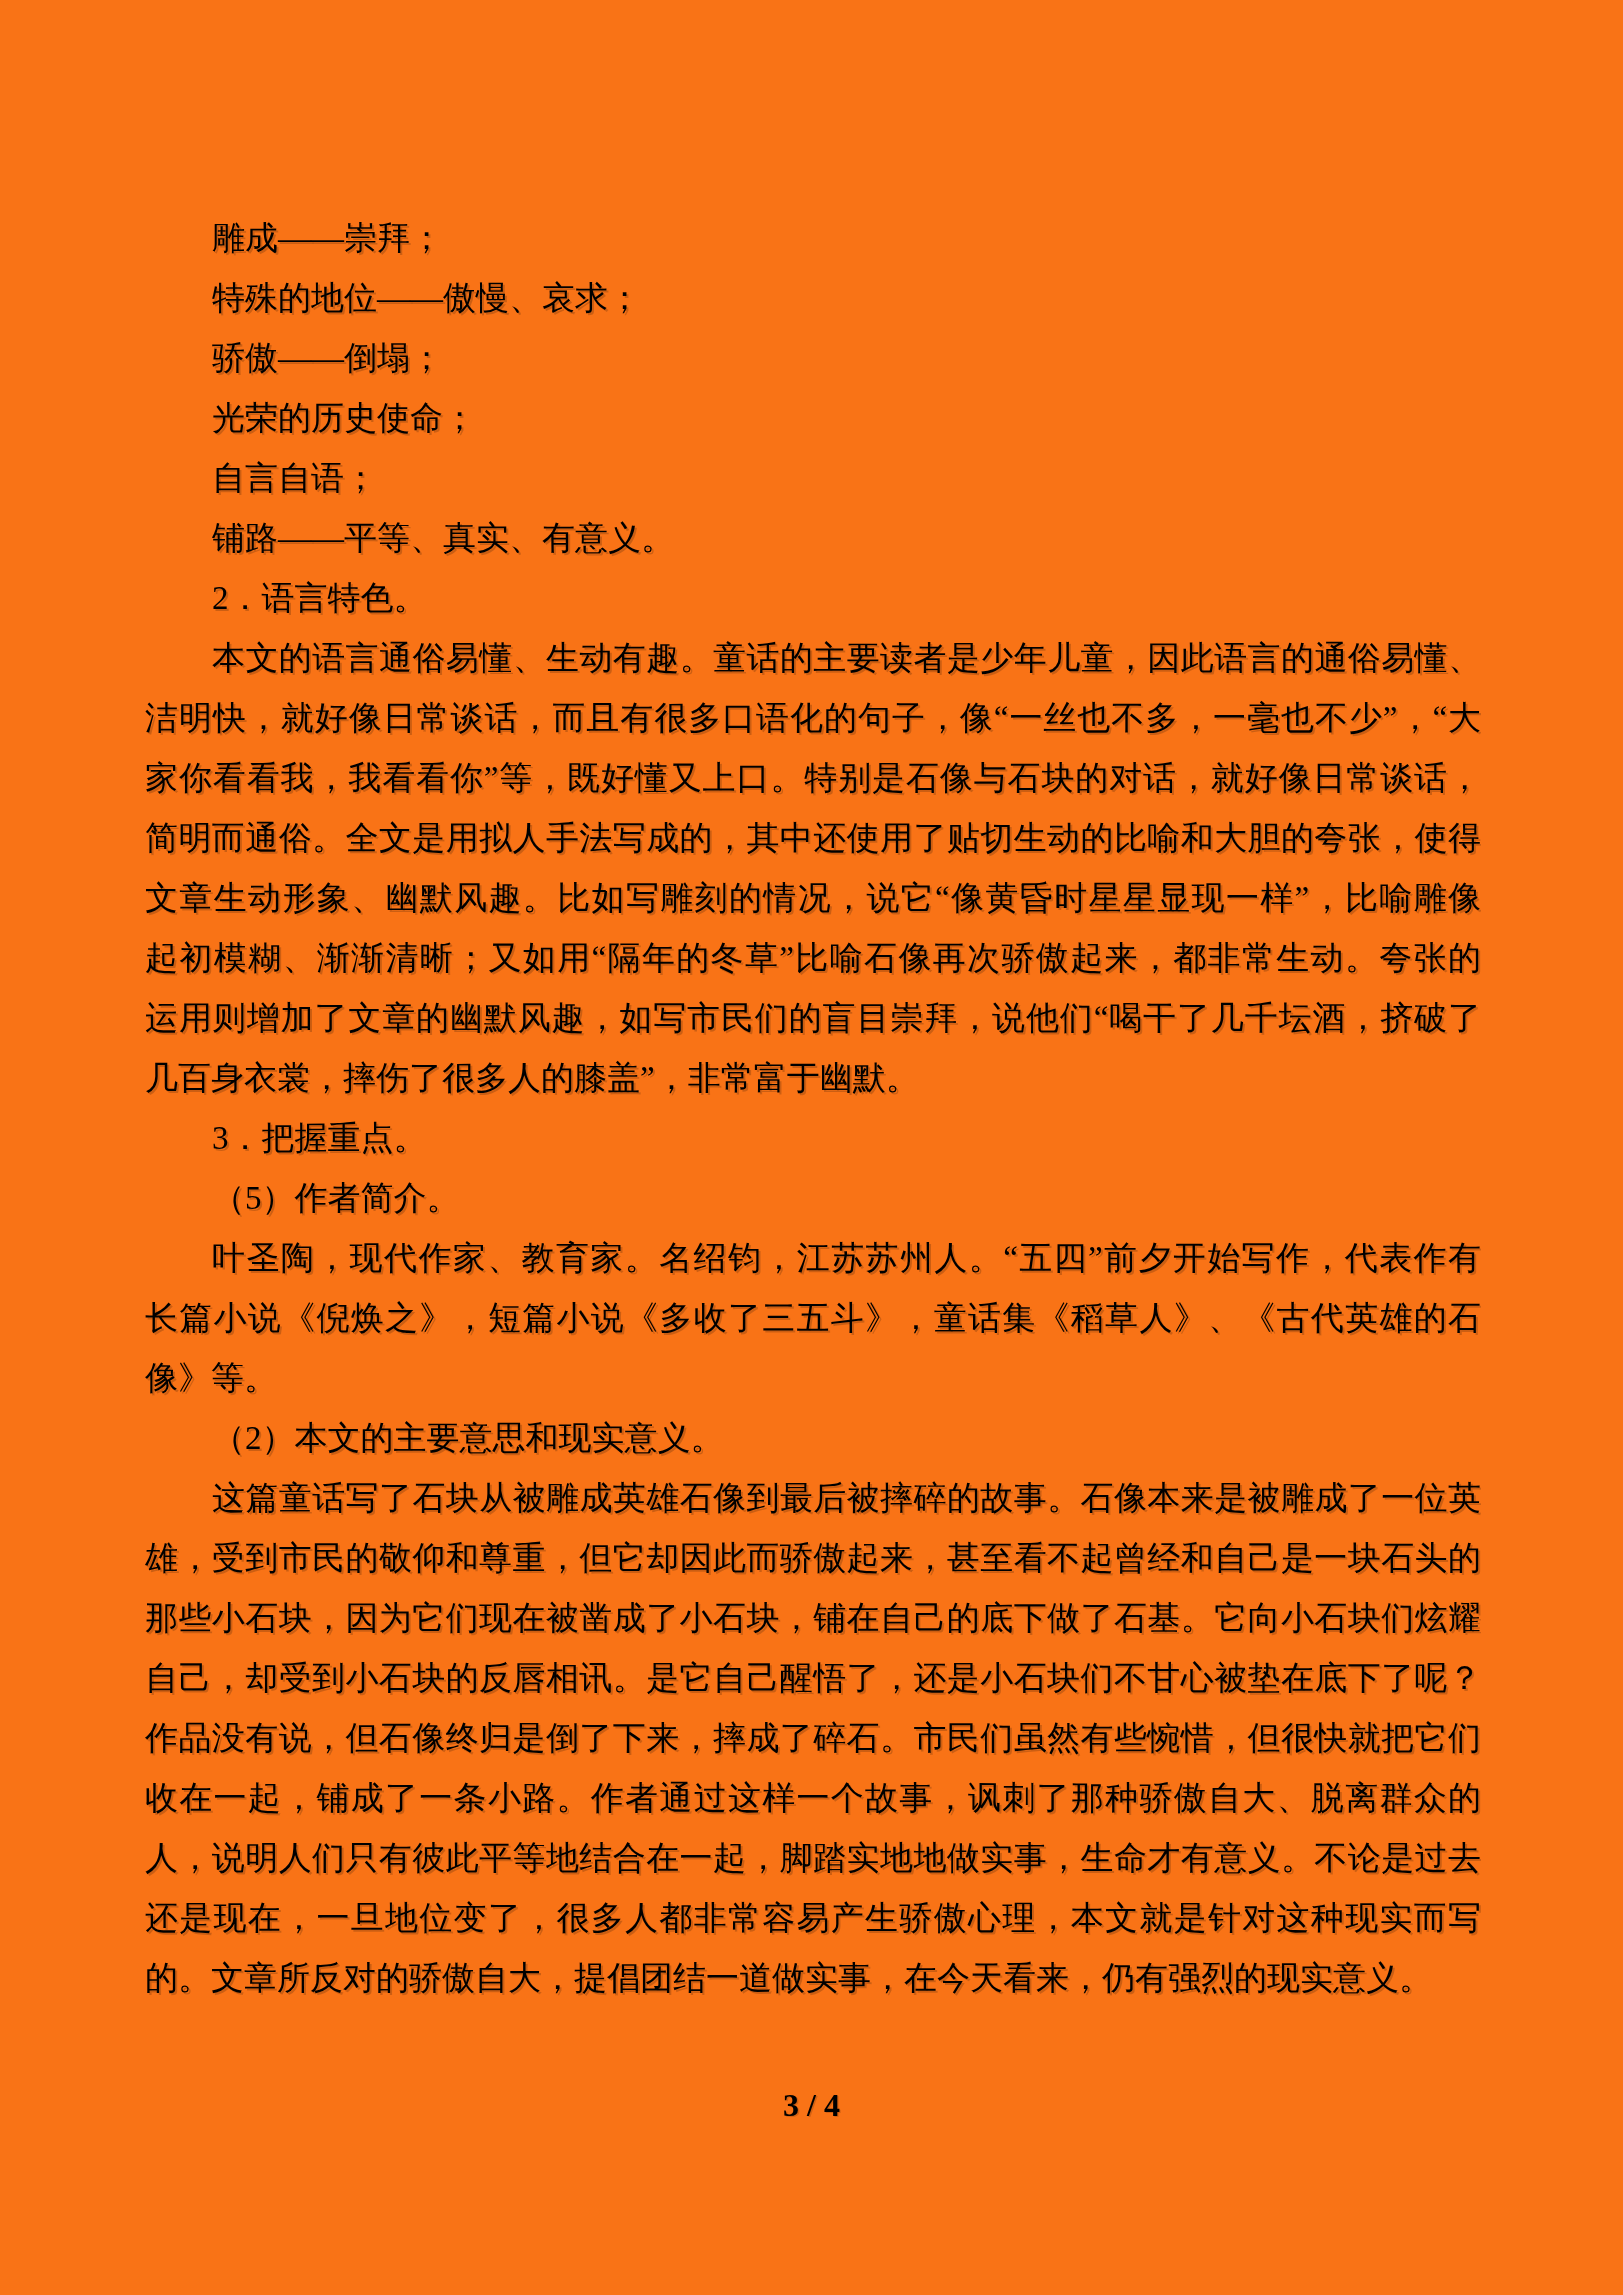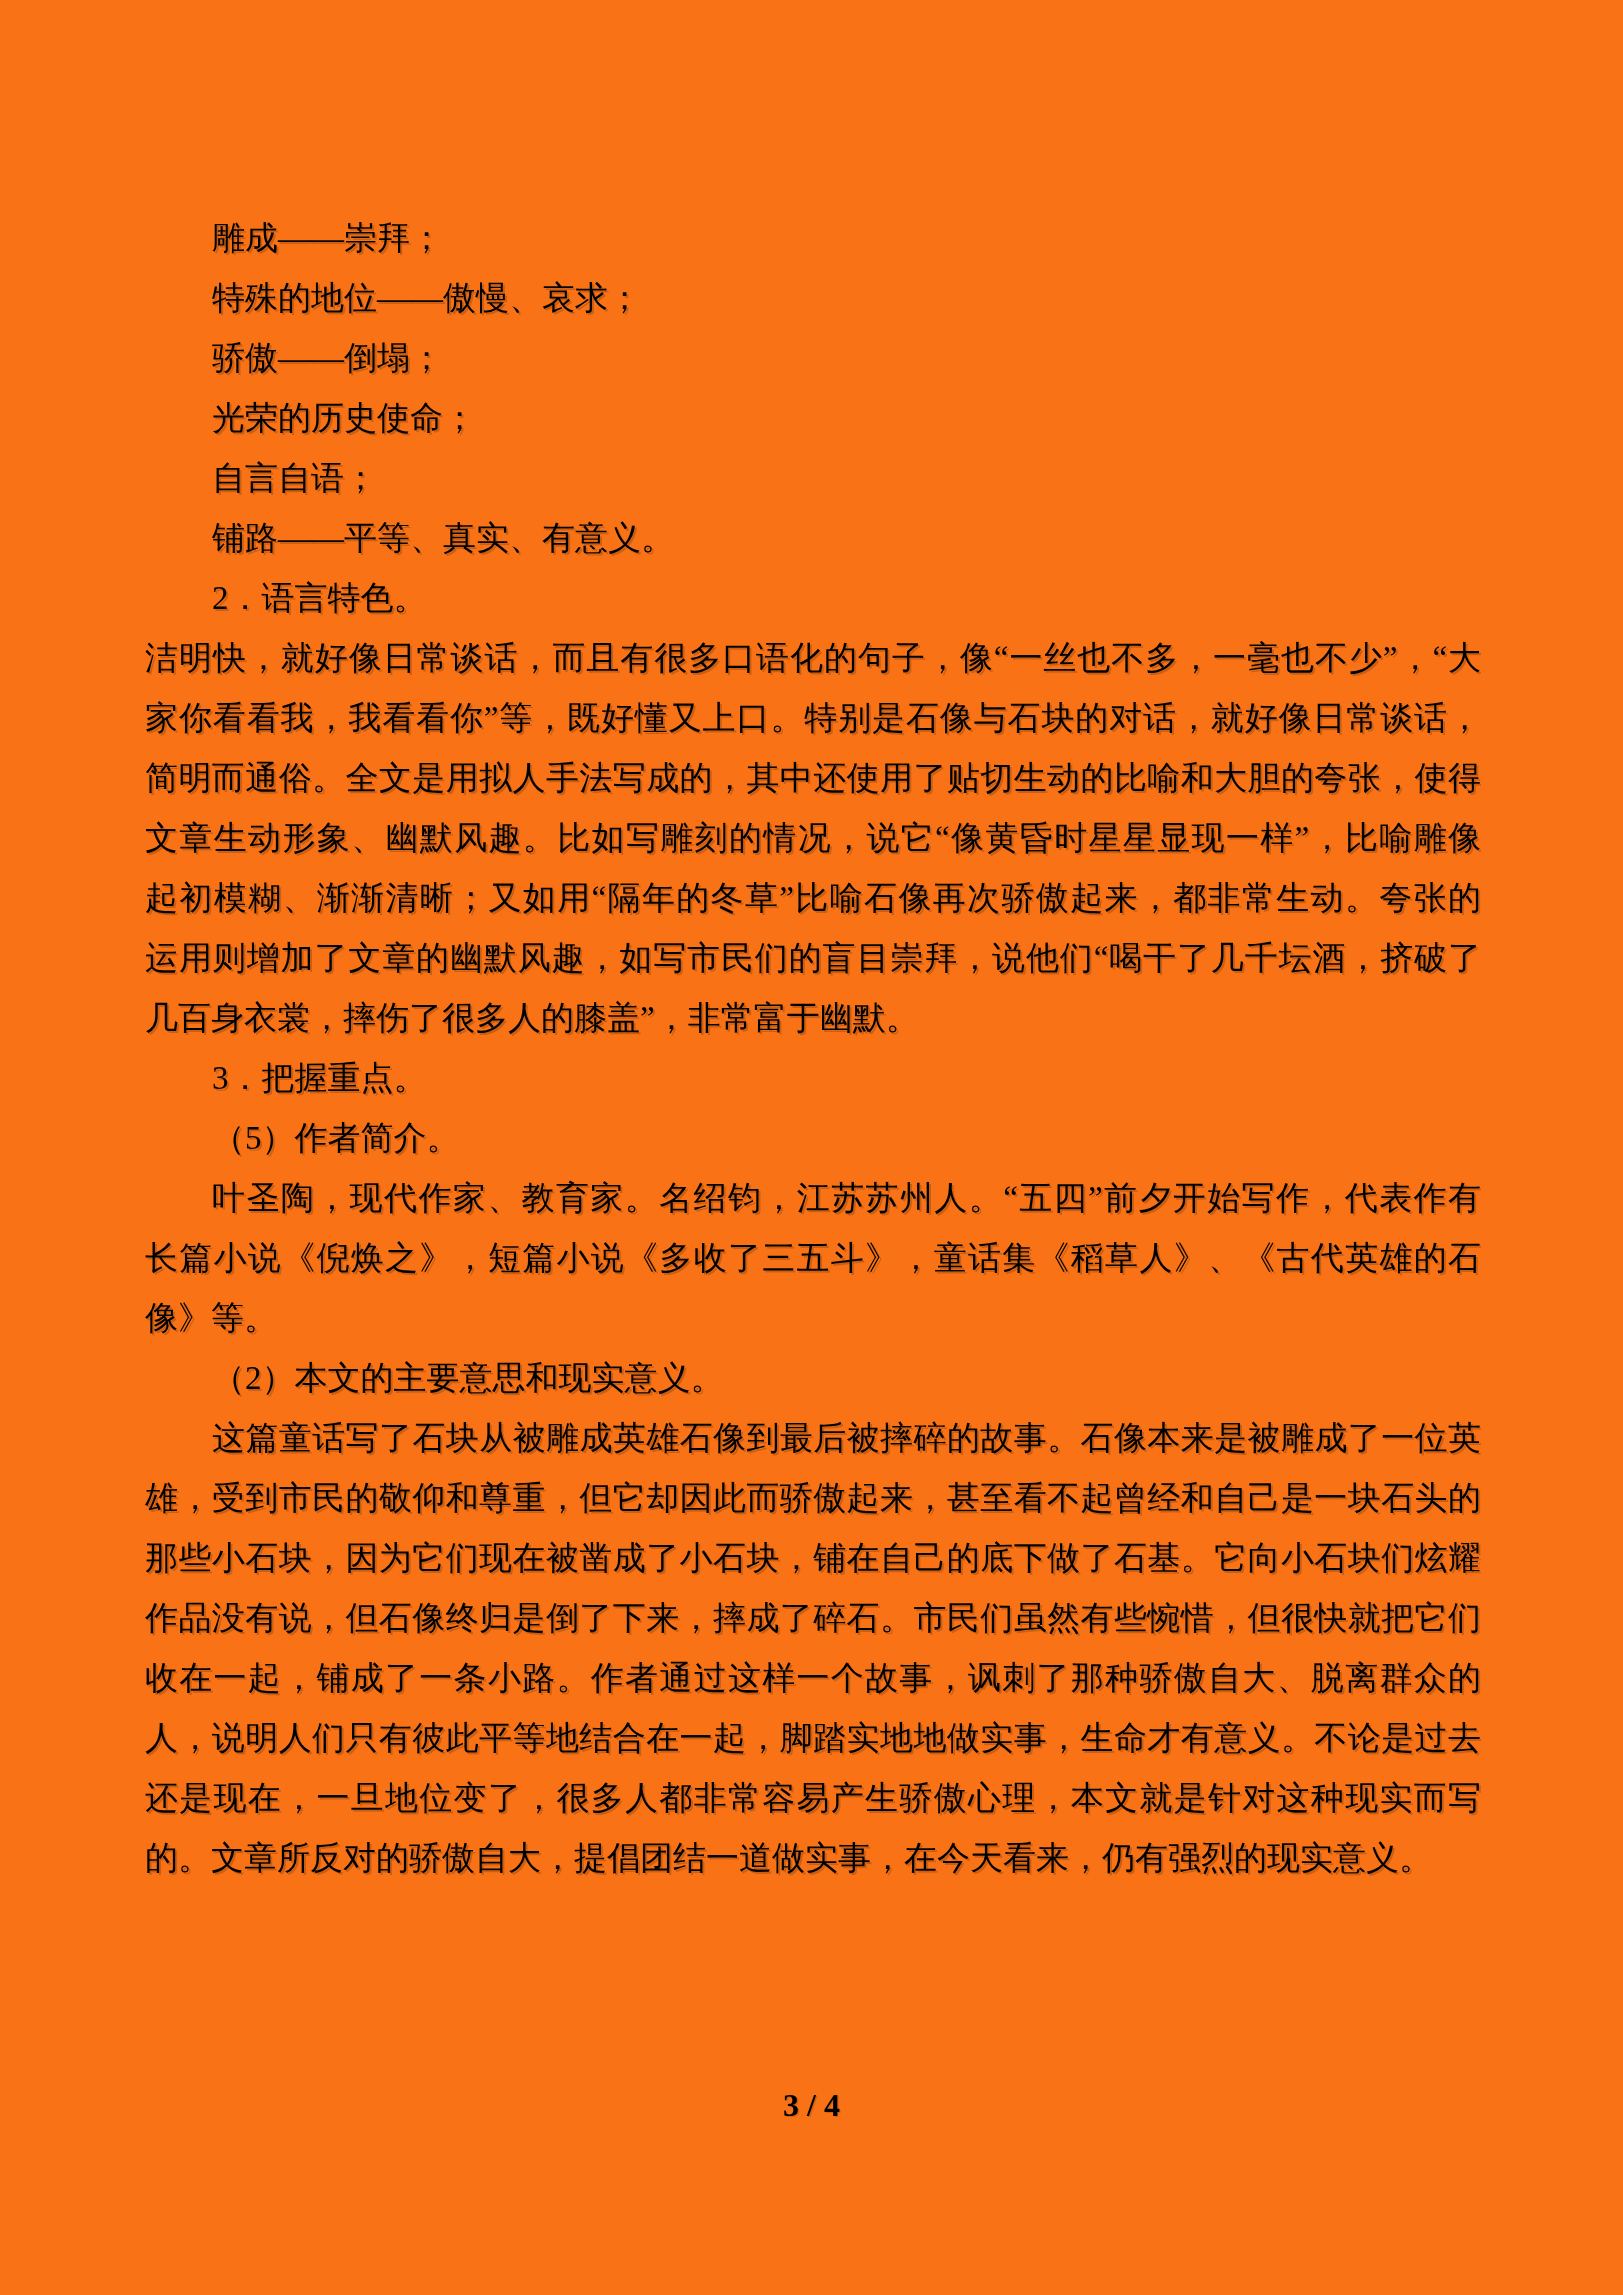--- a/index.html
+++ b/index.html
@@ -55,36 +55,38 @@
 
 <div class="page">
   <div class="doc-body">
     <div class="line indent">雕成——崇拜；</div>
     <div class="line indent">特殊的地位——傲慢、哀求；</div>
     <div class="line indent">骄傲——倒塌；</div>
     <div class="line indent">光荣的历史使命；</div>
     <div class="line indent">自言自语；</div>
     <div class="line indent">铺路——平等、真实、有意义。</div>
     <div class="line indent">2．语言特色。</div>
+    <div class="line indent fill">本文的语言通俗易懂、生动有趣。童话的主要读者是少年儿童，因此语言的通俗易懂、</div>
     <div class="line fill">洁明快，就好像日常谈话，而且有很多口语化的句子，像“一丝也不多，一毫也不少”，“大</div>
     <div class="line fill">家你看看我，我看看你”等，既好懂又上口。特别是石像与石块的对话，就好像日常谈话，</div>
     <div class="line fill">简明而通俗。全文是用拟人手法写成的，其中还使用了贴切生动的比喻和大胆的夸张，使得</div>
     <div class="line fill">文章生动形象、幽默风趣。比如写雕刻的情况，说它“像黄昏时星星显现一样”，比喻雕像</div>
     <div class="line fill">起初模糊、渐渐清晰；又如用“隔年的冬草”比喻石像再次骄傲起来，都非常生动。夸张的</div>
     <div class="line fill">运用则增加了文章的幽默风趣，如写市民们的盲目崇拜，说他们“喝干了几千坛酒，挤破了</div>
     <div class="line">几百身衣裳，摔伤了很多人的膝盖”，非常富于幽默。</div>
     <div class="line indent">3．把握重点。</div>
     <div class="line indent">（5）作者简介。</div>
     <div class="line indent fill">叶圣陶，现代作家、教育家。名绍钧，江苏苏州人。“五四”前夕开始写作，代表作有</div>
     <div class="line fill">长篇小说《倪焕之》，短篇小说《多收了三五斗》，童话集《稻草人》、《古代英雄的石</div>
     <div class="line">像》等。</div>
     <div class="line indent">（2）本文的主要意思和现实意义。</div>
     <div class="line indent fill">这篇童话写了石块从被雕成英雄石像到最后被摔碎的故事。石像本来是被雕成了一位英</div>
     <div class="line fill">雄，受到市民的敬仰和尊重，但它却因此而骄傲起来，甚至看不起曾经和自己是一块石头的</div>
     <div class="line fill">那些小石块，因为它们现在被凿成了小石块，铺在自己的底下做了石基。它向小石块们炫耀</div>
+    <div class="line fill">自己，却受到小石块的反唇相讯。是它自己醒悟了，还是小石块们不甘心被垫在底下了呢？</div>
     <div class="line fill">作品没有说，但石像终归是倒了下来，摔成了碎石。市民们虽然有些惋惜，但很快就把它们</div>
     <div class="line fill">收在一起，铺成了一条小路。作者通过这样一个故事，讽刺了那种骄傲自大、脱离群众的</div>
     <div class="line fill">人，说明人们只有彼此平等地结合在一起，脚踏实地地做实事，生命才有意义。不论是过去</div>
     <div class="line fill">还是现在，一旦地位变了，很多人都非常容易产生骄傲心理，本文就是针对这种现实而写</div>
     <div class="line">的。文章所反对的骄傲自大，提倡团结一道做实事，在今天看来，仍有强烈的现实意义。</div>
   </div>
   <div class="page-footer">3 / 4</div>
 </div>
 
 

